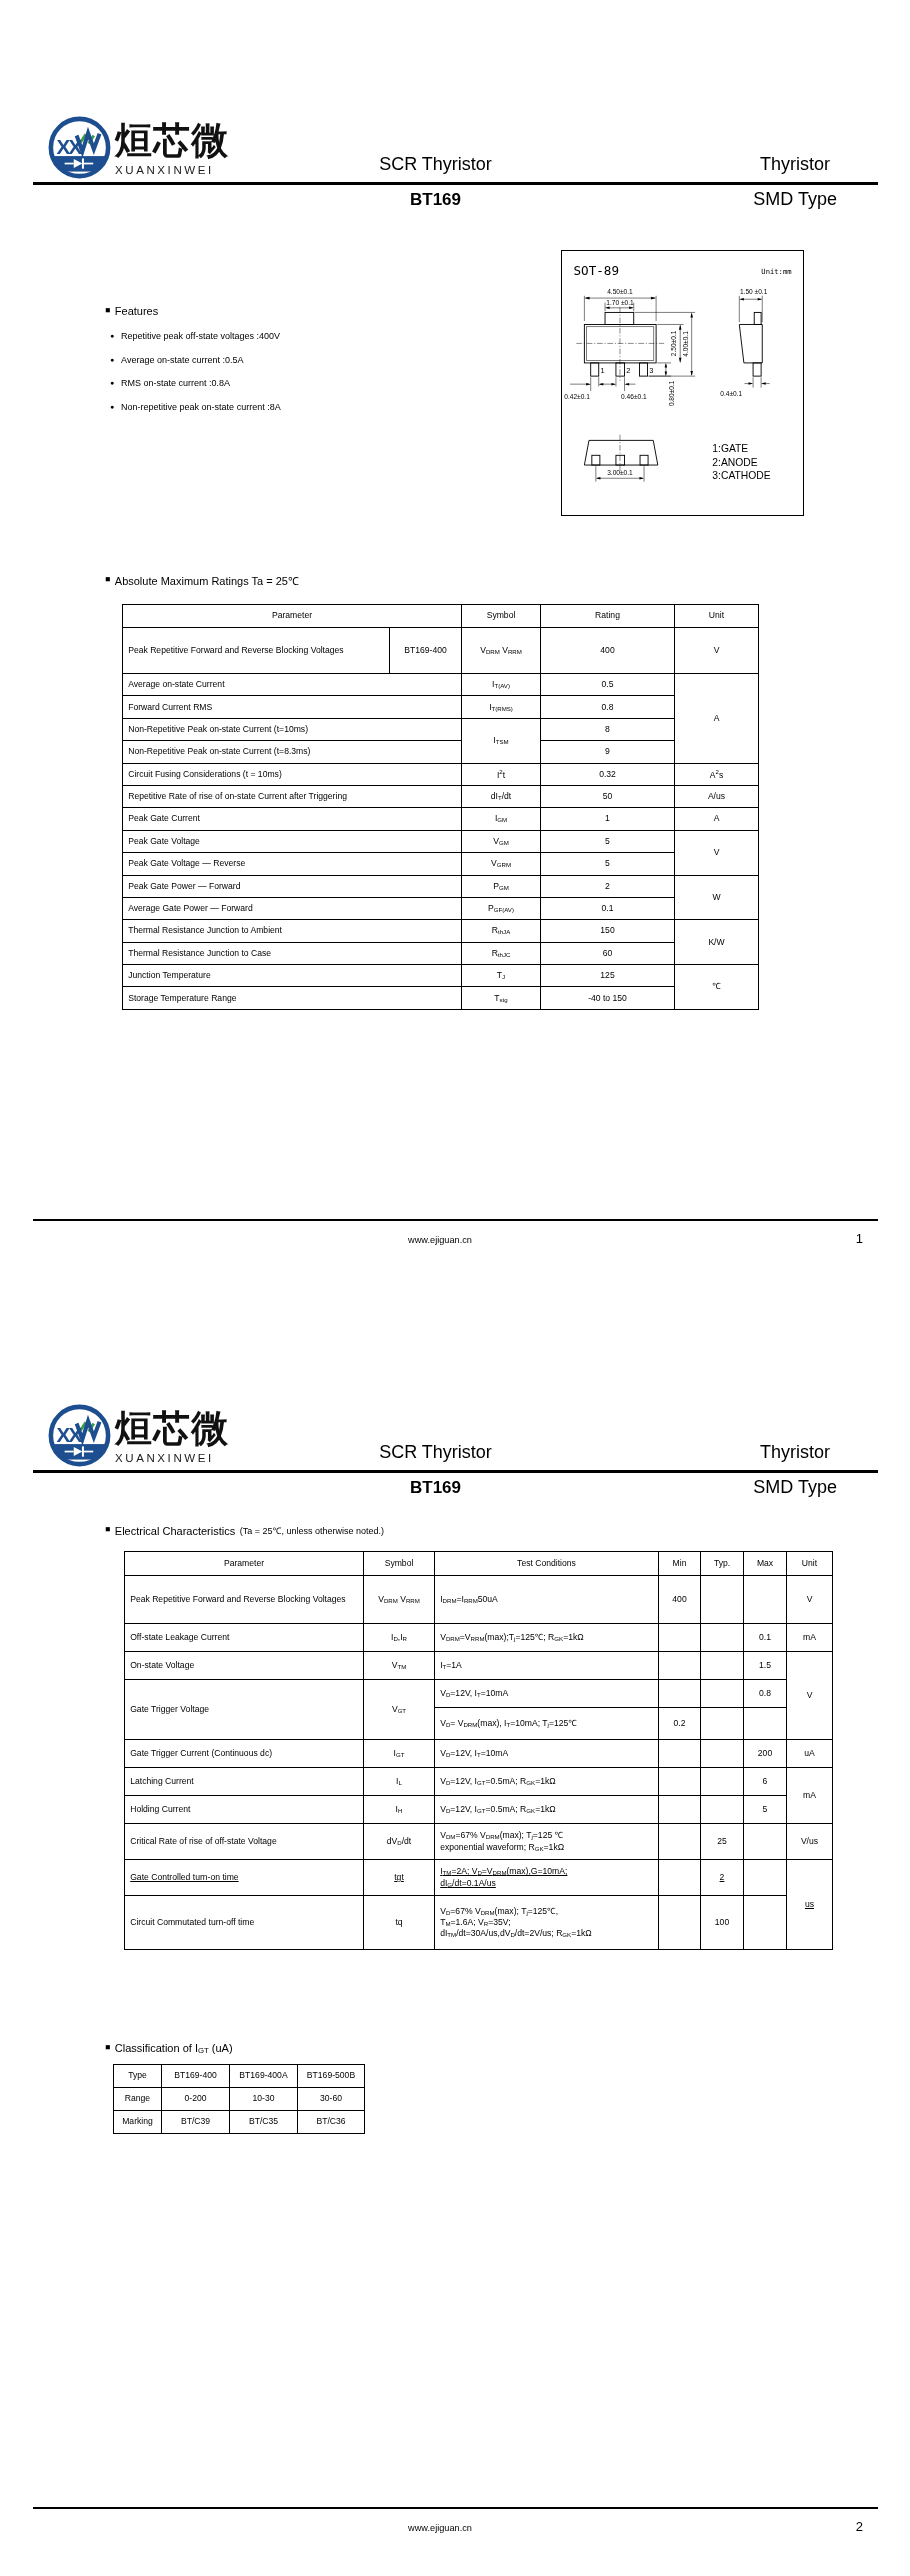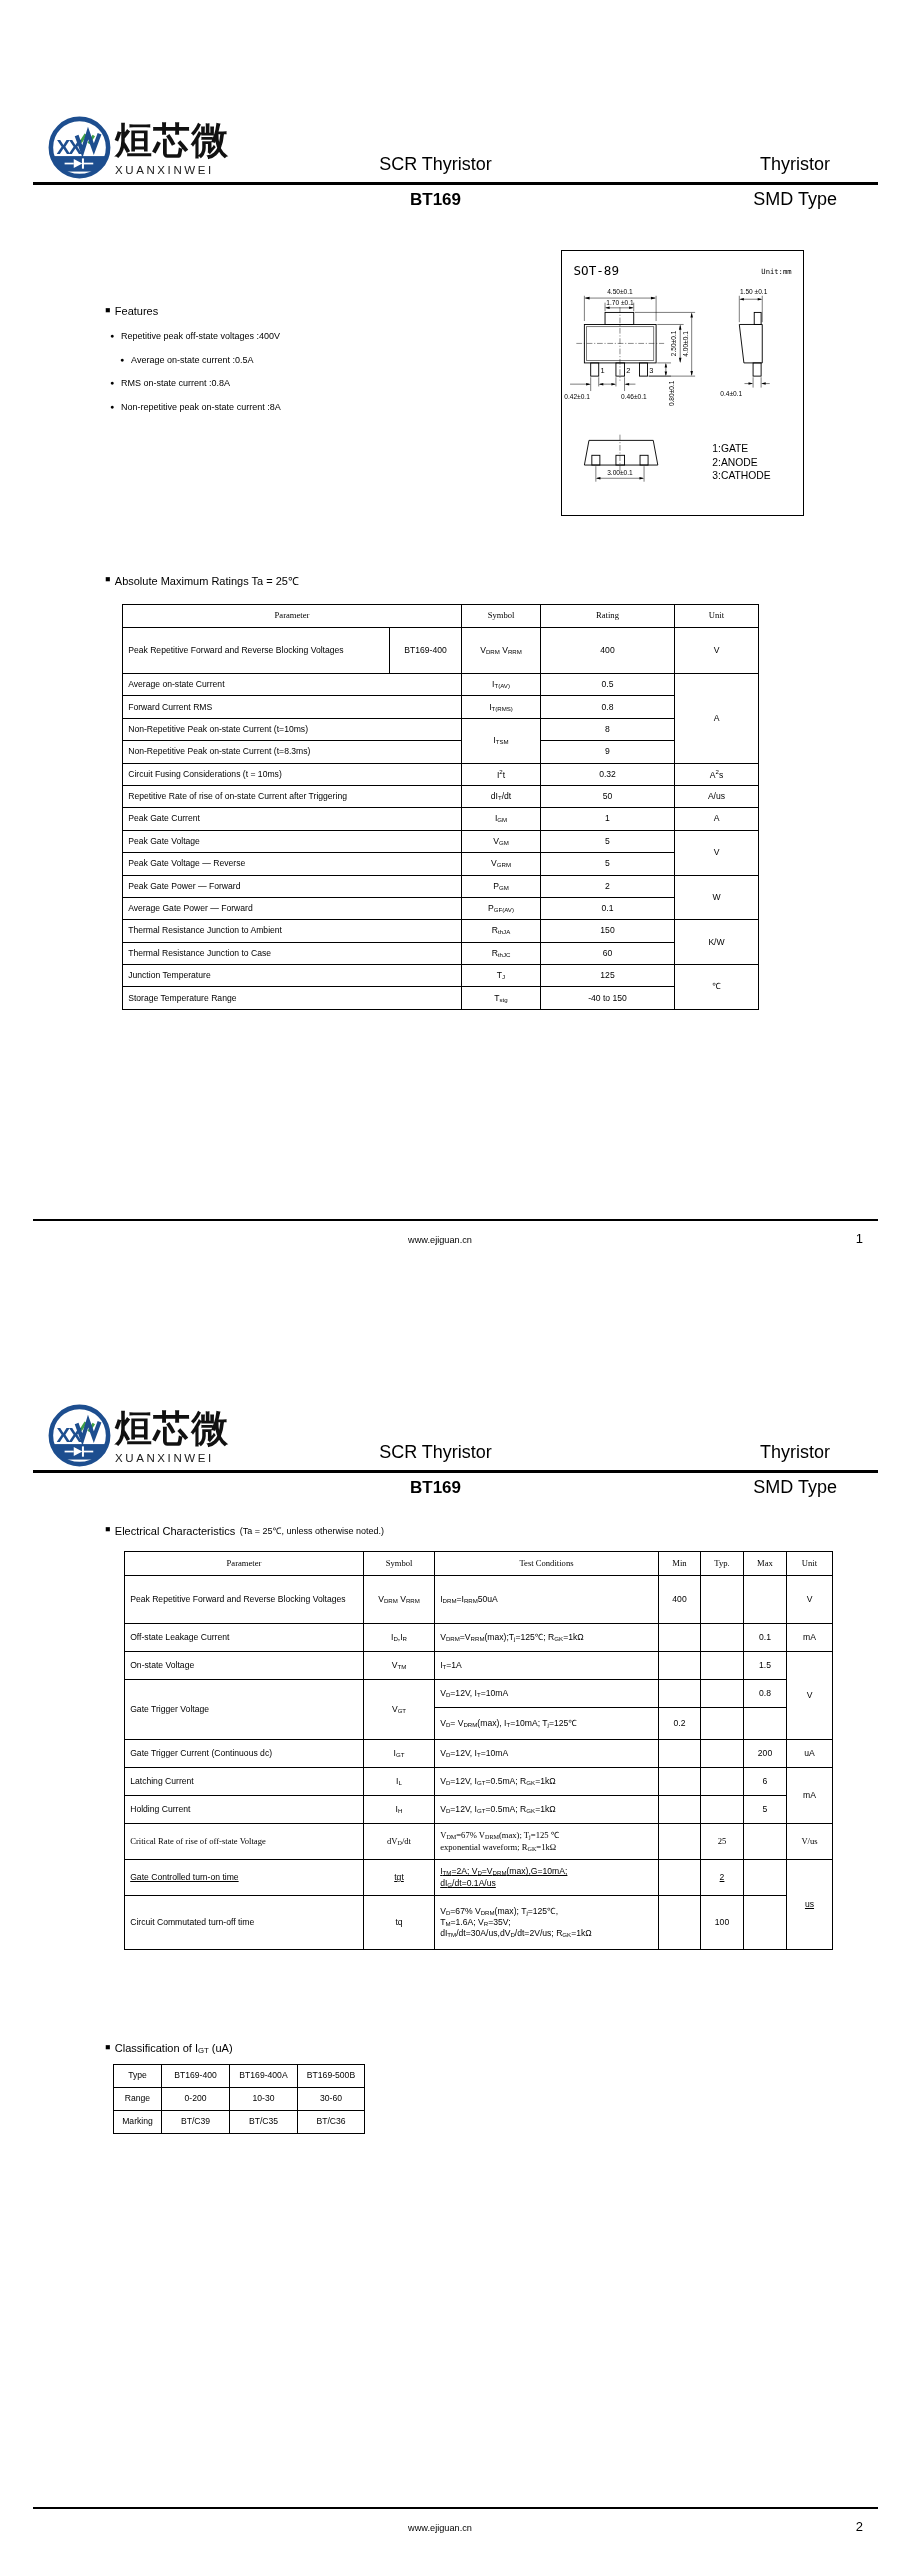--- a/index.html
+++ b/index.html
@@ -22,35 +22,35 @@
   .sq{display:inline-block;font-size:8.6px;line-height:1;transform:translateY(-0.6px);}
   .sec-sub{font-size:9px;}
 
   
   .feat-item{font-size:9px;display:flex;align-items:center;gap:6.9px;white-space:nowrap;}
   .blt{font-size:6.9px;line-height:1;}
 
   
   table{border-collapse:collapse;table-layout:fixed;font-size:8.6px;border:1.7px solid #000;}
   td{border:1.1px solid #000;padding:1.1px 3.4px;overflow:hidden;line-height:1.3;}
-  .r-hdr td{border-bottom:1.7px solid #000;text-align:center;font-family:Liberation Serif, serif;}
+  .r-hdr td{border-bottom:1.7px solid #000;text-align:center;}
   .tl{text-align:left;padding-left:5.2px;}
   .tc{text-align:center;}
   sub{font-size:71%;vertical-align:-0.12em;}
   sup{font-size:71%;}
   .t1{width:636px;}
   .t1 tr{height:22.4px;}
   .t1 .r-hdr{height:23px;}
   .t1 .r-tall{height:46px;}
   .t2{width:709px;}
   .t2 tr{height:28px;}
   .t2 .r-hdr{height:24px;}
   .t2 .r1{height:48px;}
   .t2 .r5x{height:32px;}
-  .t2 .r9x{height:36px;font-family:Liberation Serif, serif;}
+  .t2 .r9x{height:36px;}
   .t2 .r10x{height:36px;text-decoration:underline;}
   .t2 .r11x{height:54px;}
   .t3{width:250px;}
   .t3 tr{height:23px;}
   .t3 td{text-align:center;}
 
   
   .pkg-box{border:0.9px solid #000;width:241px;height:264px;}
   .pkg-box svg{display:block;}
   .dwg{stroke:#000;fill:none;stroke-width:1.6;}
@@ -105,21 +105,21 @@
     <div class="abs title-smd" style="right:73px;top:189px">SMD Type</div>
 
     <div class="abs sec-title" style="left:105px;top:305px">
       <span class="sq">■</span>
       <span>Features</span>
     </div>
     <div class="abs feat-item" style="left:110px;top:331px">
       <span class="blt">●</span>
       <span>Repetitive peak off-state voltages :400V</span>
     </div>
-    <div class="abs feat-item" style="left:120px;top:355px">
+    <div class="abs feat-item" style="left:110px;top:355px">
       <span class="blt">●</span>
       <span>Average on-state current :0.5A</span>
     </div>
     <div class="abs feat-item" style="left:110px;top:378px">
       <span class="blt">●</span>
       <span>RMS on-state current  :0.8A</span>
     </div>
     <div class="abs feat-item" style="left:110px;top:402px">
       <span class="blt">●</span>
       <span>Non-repetitive peak on-state current :8A</span>

